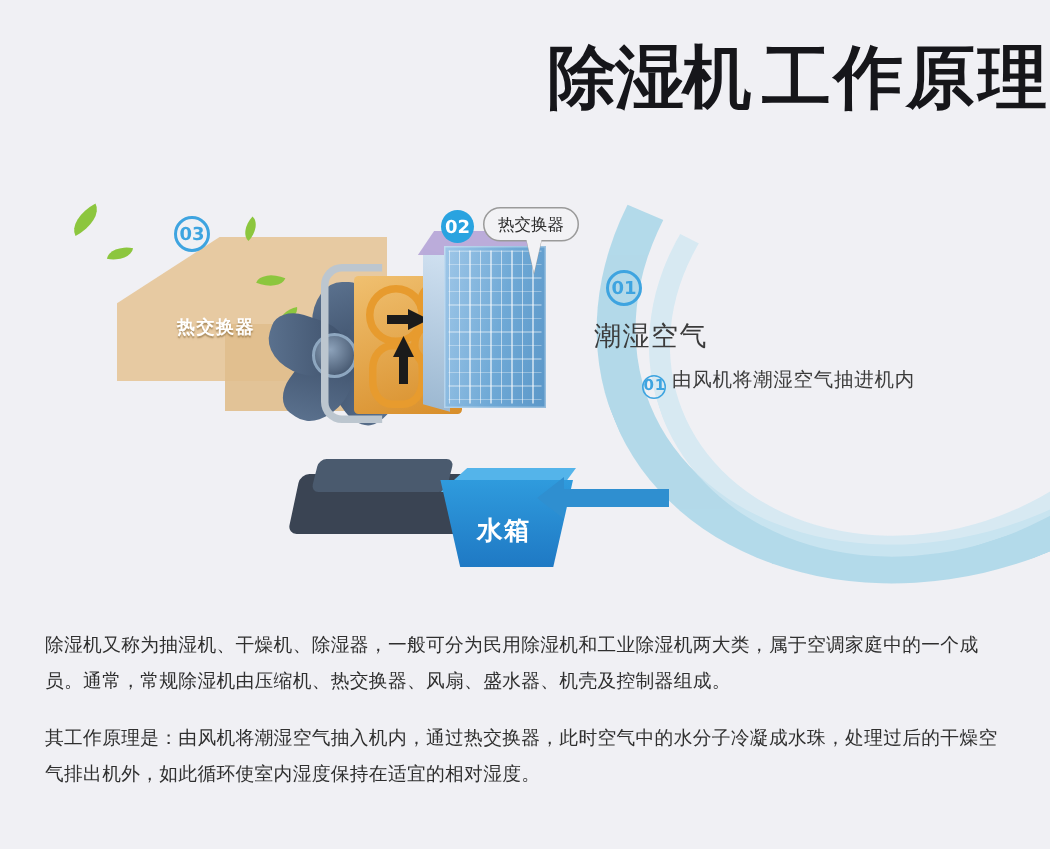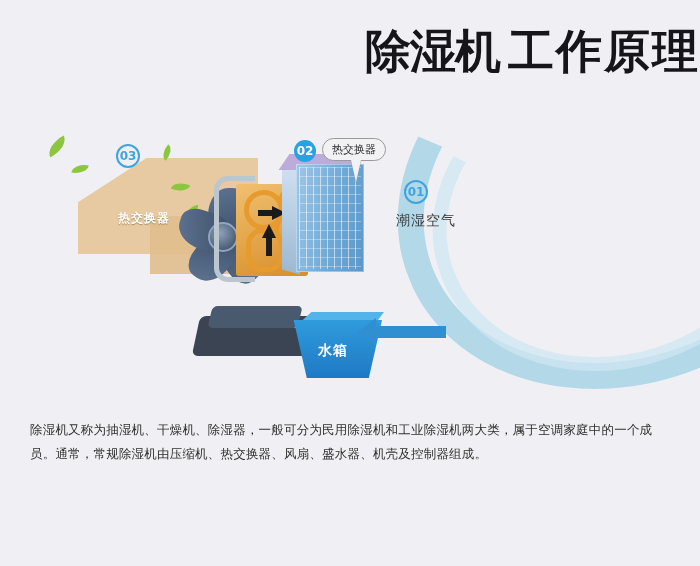--- a/index.html
+++ b/index.html
@@ -159,21 +159,21 @@
     background:linear-gradient(180deg,#2f9bdd,#1f79c4);
     clip-path:polygon(6% 0%,100% 0%,86% 100%,20% 100%);
   }
   .tank-top{
     position:absolute;left:286px;top:192px;width:98px;height:16px;
     background:#54b4ea;
     clip-path:polygon(8% 100%,26% 0%,100% 0%,88% 100%);
   }
   .tank-label{
     position:absolute;left:318px;top:222px;
-    font-size:14px;color:#ffffff;font-weight:bold;letter-spacing:1px;
+    font-size:17px;color:#ffffff;font-weight:bold;letter-spacing:1px;
   }
   .base{
     position:absolute;left:196px;top:196px;width:118px;height:40px;
     background:#2f3a4a;border-radius:6px;transform:skewX(-12deg);opacity:.95;
   }
   .base2{
     position:absolute;left:210px;top:186px;width:90px;height:22px;
     background:#4a5a6e;border-radius:5px;transform:skewX(-14deg);
   }
 
@@ -208,21 +208,21 @@
     background:#f2f2f5;font-size:11px;color:#2b2b2b;white-space:nowrap;
   }
   .callout:after{
     content:"";position:absolute;left:28px;top:100%;
     border-left:5px solid transparent;border-right:5px solid transparent;
     border-top:22px solid #f2f2f5;
     filter:drop-shadow(0 1px 0 #9a9a9a);
   }
   .moist-label{
     position:absolute;left:396px;top:92px;
-    font-size:14px;color:#3b3b3b;letter-spacing:1px;
+    font-size:18px;color:#3b3b3b;letter-spacing:1px;
   }
 
   
   .step-line{
     position:absolute;font-size:13px;color:#3b3b3b;white-space:nowrap;
     letter-spacing:.5px;
   }
   .sl1{left:428px;top:124px;}
   .sl2{left:392px;top:176px;}
   .sl3{left:388px;top:214px;}
@@ -328,21 +328,25 @@
     <div class="inlet-head"></div>
     <div class="inlet-arrow"></div>
 
     <div class="badge outline b03">03</div>
     <div class="badge filled b02">02</div>
     <div class="badge outline b01">01</div>
 
     <div class="callout">热交换器</div>
     <div class="moist-label">潮湿空气</div>
 
+    <div class="step-line sl1">
+      <span class="num-chip hollow">01</span><span>由风机将潮湿空气抽进机内</span>
+    </div>
 
   </div>
 
 
   <div class="body-text">
     <p class="lead">除湿机又称为抽湿机、干燥机、除湿器，一般可分为民用除湿机和工业除湿机两大类，属于空调家庭中的一个成员。通常，常规除湿机由压缩机、热交换器、风扇、盛水器、机壳及控制器组成。</p>
+    <p>其工作原理是：由风机将潮湿空气抽入机内，通过热交换器，此时空气中的水分子冷凝成水珠，处理过后的干燥空气排出机外，如此循环使室内湿度保持在适宜的相对湿度。</p>
   </div>
 
 </div>
 
 </body></html>

